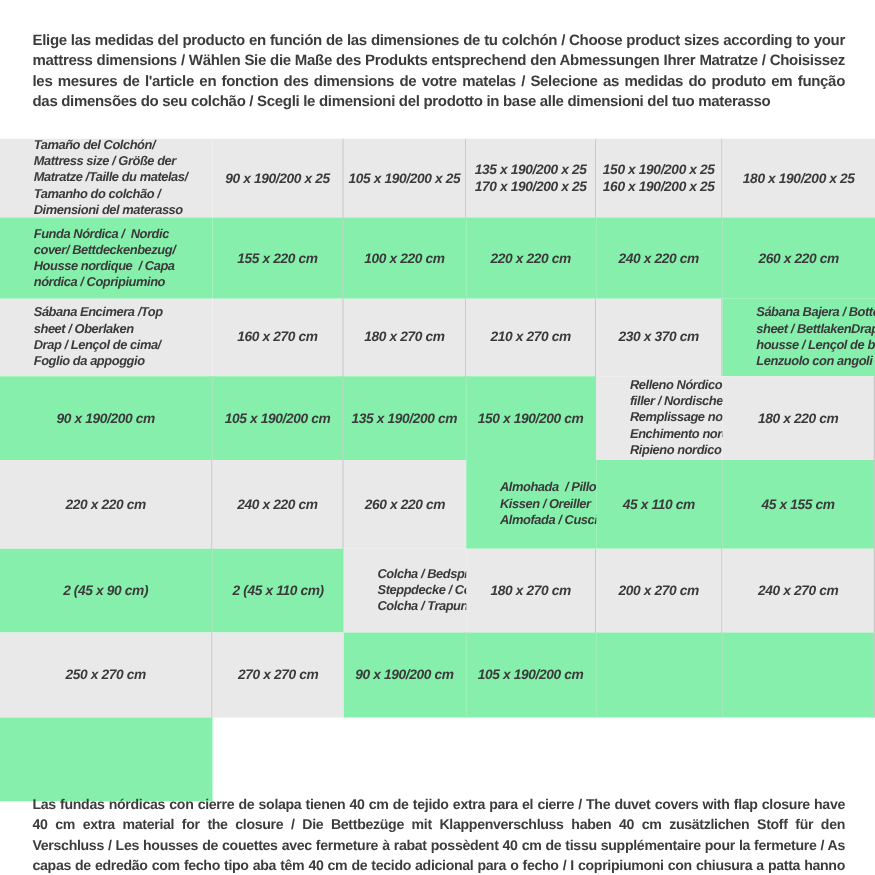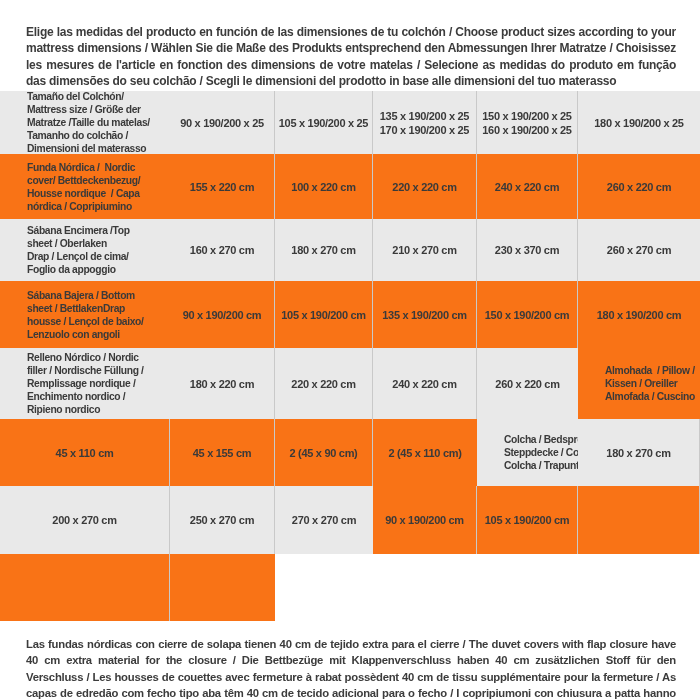--- a/index.html
+++ b/index.html
@@ -15,39 +15,40 @@
     position: absolute;
     left: 26px; right: 24px; top: 24px;
     font-size: 12px; line-height: 16.3px;
     font-weight: 700;
     color: #3c3c3c;
     letter-spacing: -0.25px;
     text-align: justify;
   }
   .tbl {
     position: absolute;
-    left: 0; top: 91px;
+    left: 0; top: 111px;
     width: 700px;
     display: grid;
     grid-template-columns: 170px 105px 98px 104px 101px 122px;
     grid-template-rows: 63px 65px 62px 67px 71px 67px 68px 67px;
+    font-style: italic;
   }
   .tbl > div {
     box-sizing: border-box;
     display: flex;
     align-items: center;
     justify-content: center;
     font-weight: 700;
     color: #3a3a3a;
     font-size: 11px;
     line-height: 14px;
     letter-spacing: -0.3px;
     text-align: center;
     white-space: pre-line;
-    background: #f97316;
+    background: #86efac;
   }
   .tbl > div.g { background: #e9e9e9; }
   .tbl > div.vl { border-right: 1px solid #c9c9c9; }
   .tbl > div.lab {
     justify-content: flex-start;
     text-align: left;
     padding-left: 27px;
     font-size: 10.3px;
     line-height: 13px;
     letter-spacing: -0.35px;
@@ -94,31 +95,29 @@
   <div>260 x 220 cm</div>
 
   <div class="lab g">Sábana Encimera /Top
 sheet / Oberlaken
 Drap / Lençol de cima/
 Foglio da appoggio</div>
   <div class="g vl">160 x 270 cm</div>
   <div class="g vl">180 x 270 cm</div>
   <div class="g vl">210 x 270 cm</div>
   <div class="g vl">230 x 370 cm</div>
-  <div class="g">260 x 270 cm</div>
 
   <div class="lab">Sábana Bajera / Bottom
 sheet / BettlakenDrap
 housse / Lençol de baixo/
 Lenzuolo con angoli</div>
   <div class="vl">90 x 190/200 cm</div>
   <div class="vl">105 x 190/200 cm</div>
   <div class="vl">135 x 190/200 cm</div>
   <div class="vl">150 x 190/200 cm</div>
-  <div>180 x 190/200 cm</div>
 
   <div class="lab g">Relleno Nórdico / Nordic
 filler / Nordische Füllung /
 Remplissage nordique /
 Enchimento nordico /
 Ripieno nordico</div>
   <div class="g vl">180 x 220 cm</div>
   <div class="g vl">220 x 220 cm</div>
   <div class="g vl">240 x 220 cm</div>
   <div class="g">260 x 220 cm</div>
@@ -129,20 +128,21 @@
   <div class="vl">45 x 110 cm</div>
   <div class="vl">45 x 155 cm</div>
   <div class="vl">2 (45 x 90 cm)</div>
   <div>2 (45 x 110 cm)</div>
 
   <div class="lab g">Colcha / Bedspread
 Steppdecke / Couvre-lit
 Colcha / Trapunta</div>
   <div class="g vl">180 x 270 cm</div>
   <div class="g vl">200 x 270 cm</div>
+  <div class="g vl">240 x 270 cm</div>
   <div class="g vl">250 x 270 cm</div>
   <div class="g">270 x 270 cm</div>
 
   <div class="vl">90 x 190/200 cm</div>
   <div class="vl">105 x 190/200 cm</div>
   <div class="vl"></div>
   <div class="vl"></div>
   <div></div>
 </div>
 

